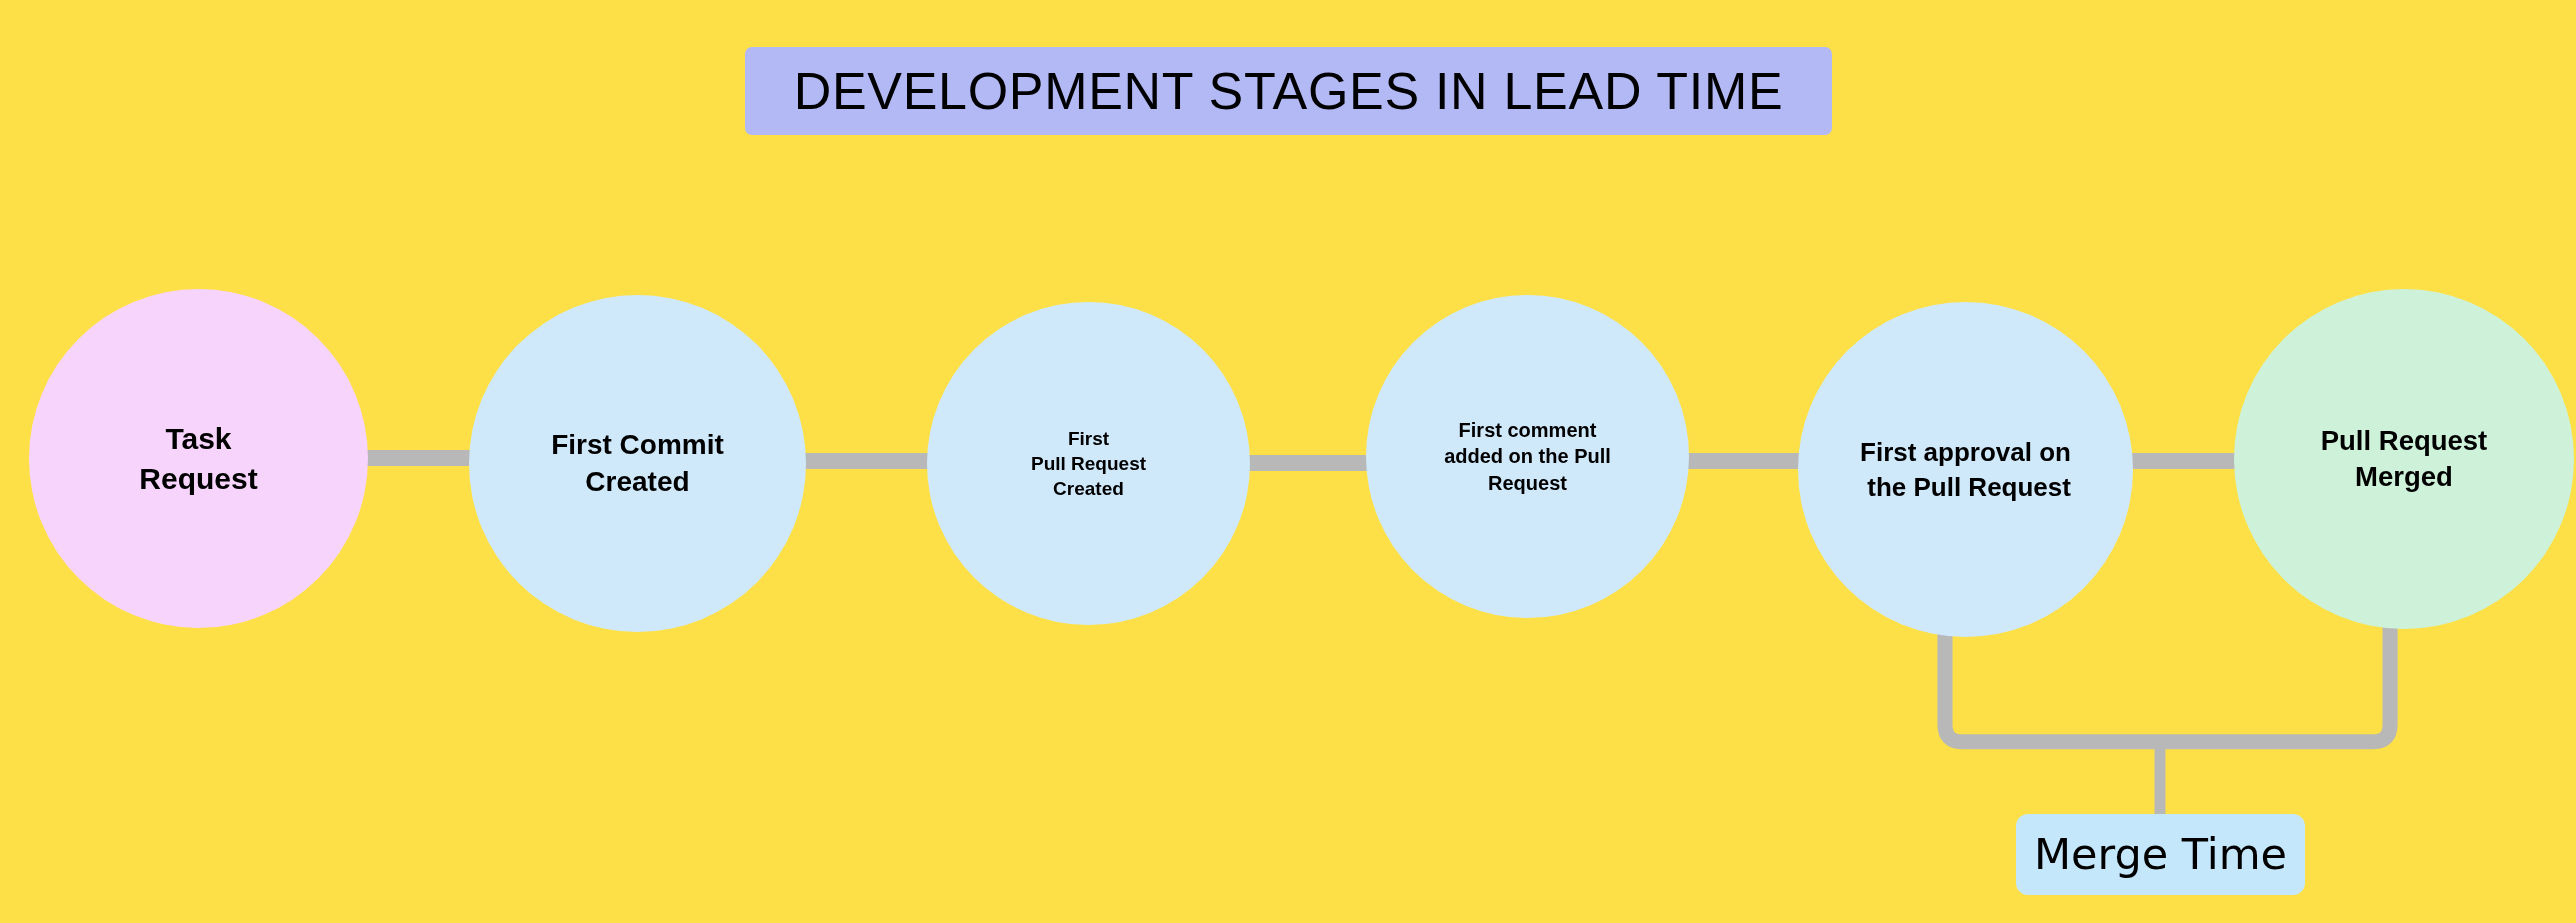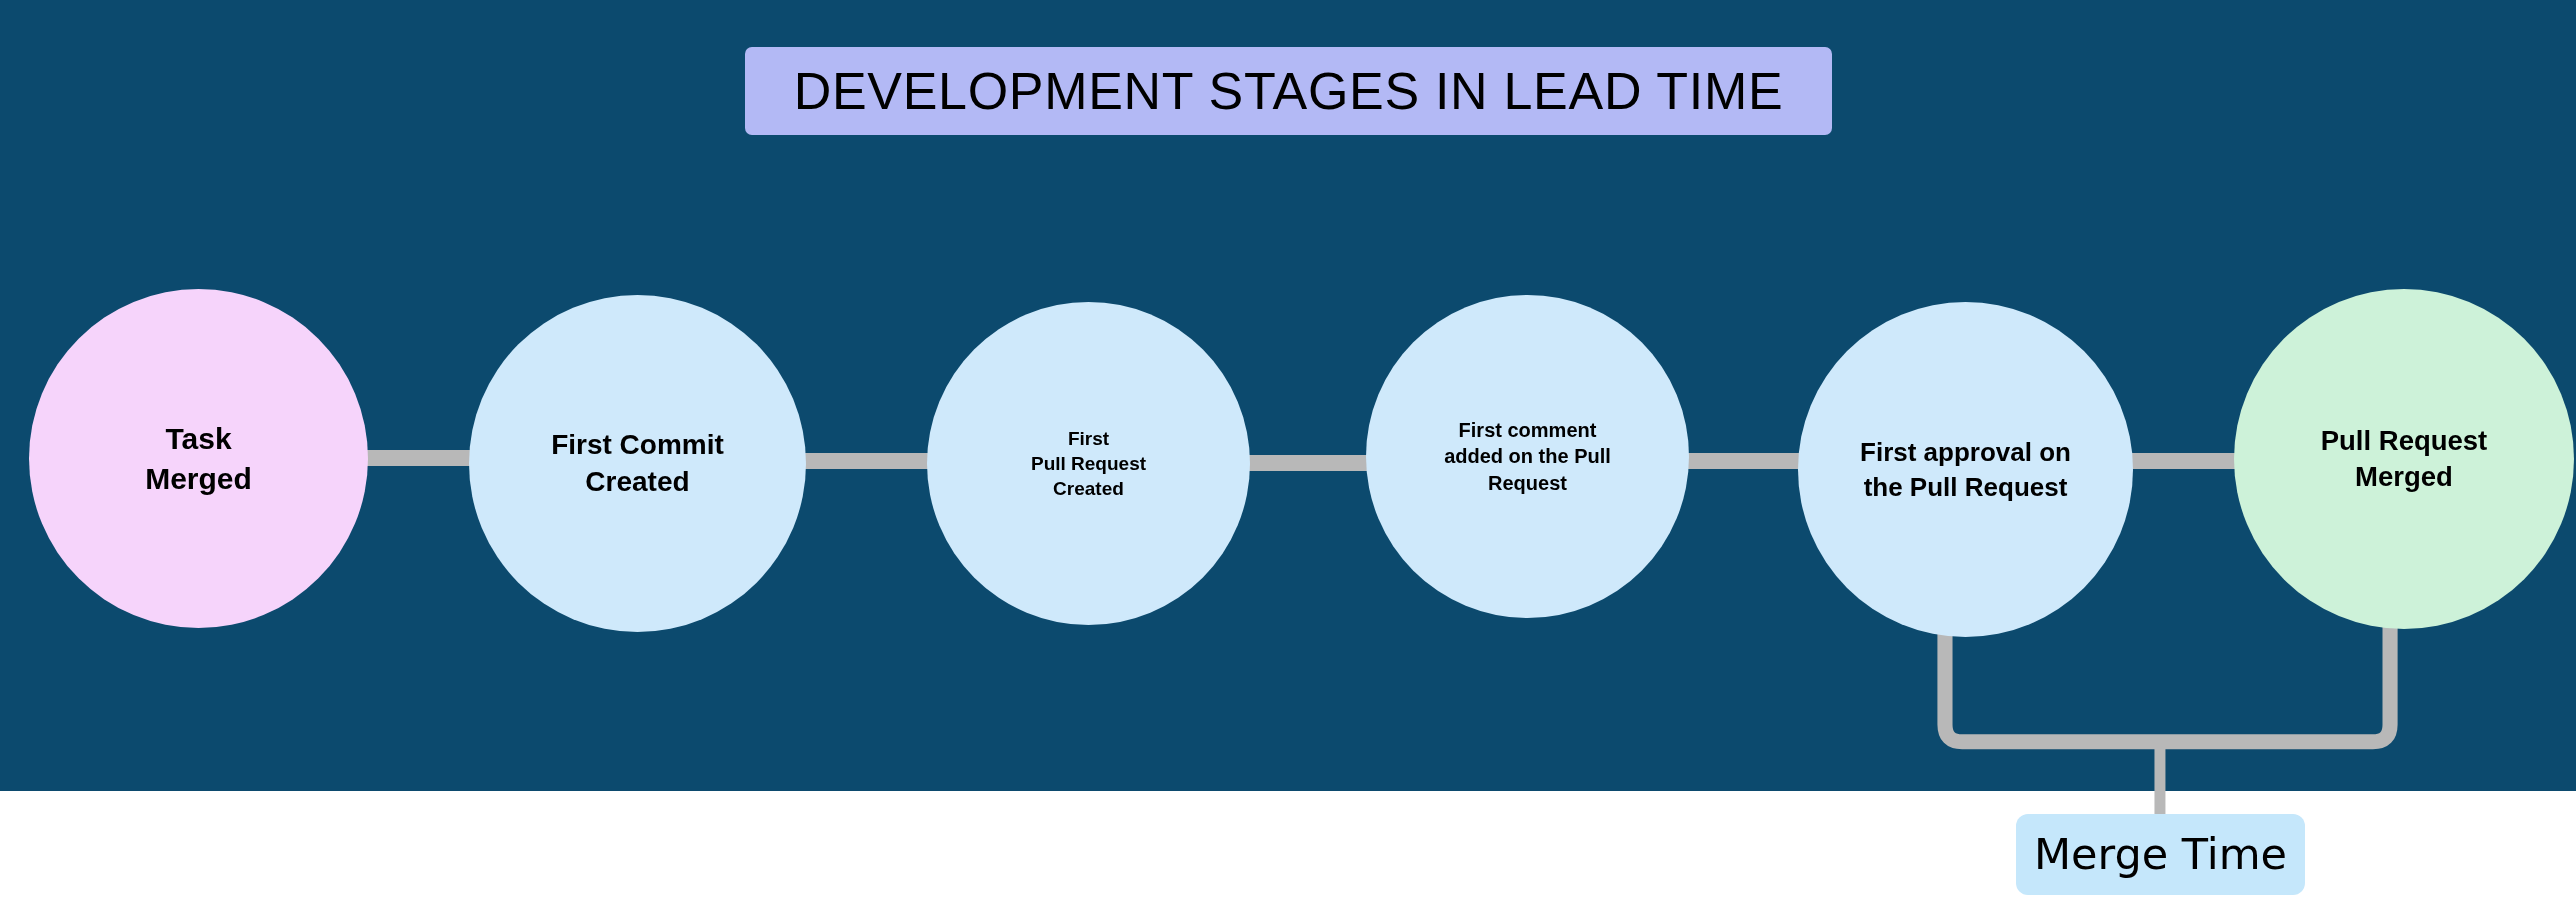--- a/index.html
+++ b/index.html
@@ -4,22 +4,22 @@
 <style>
   * { margin:0; padding:0; box-sizing:border-box; }
   html, body {
     width:2576px; height:923px;
     background:#ffffff;
     font-family:"Liberation Sans", sans-serif;
     overflow:hidden;
   }
   #stage {
     position:relative;
-    width:2576px; height:791px;
-    background:#0c4a6e;
+    width:2576px; height:923px;
+    background:#fde047;
   }
 
   
   #title-banner {
     position:absolute;
     left:745px; top:47px;
     width:1087px; height:88px;
     background:#b3b9f5;
     border-radius:6.9px;
     display:flex; align-items:center; justify-content:center;
@@ -93,42 +93,42 @@
   </div>
 
   <div class="connector" style="left:343px;  top:450px; width:172px;"></div>
   <div class="connector" style="left:783px; top:453px; width:172px;"></div>
   <div class="connector" style="left:1223px; top:455px; width:172px;"></div>
   <div class="connector" style="left:1662px; top:453px; width:172px;"></div>
   <div class="connector" style="left:2102px; top:453px; width:172px;"></div>
 
   <div class="stage-node" style="left:29px; top:289px; width:339px; height:339px; background:#f6d4fb;">
     <span class="stage-label" style="font-size:30px;">Task
-Merged</span>
+Request</span>
   </div>
 
   <div class="stage-node" style="left:469px; top:295px; width:337px; height:337px; background:#cfe9fb;">
     <span class="stage-label" style="font-size:28px;">First Commit
 Created</span>
   </div>
 
   <div class="stage-node" style="left:927px; top:302px; width:323px; height:323px; background:#cfe9fb;">
     <span class="stage-label" style="font-size:19px;">First
 Pull Request
 Created</span>
   </div>
 
   <div class="stage-node" style="left:1366px; top:295px; width:323px; height:323px; background:#cfe9fb;">
     <span class="stage-label" style="font-size:20px;">First comment
 added on the Pull
 Request</span>
   </div>
 
   <div class="stage-node" style="left:1798px; top:302px; width:335px; height:335px; background:#cfe9fb;">
-    <span class="stage-label" style="font-size:26px;">First approval on
+    <span class="stage-label" style="font-size:26px;text-align:right;">First approval on
 the Pull Request</span>
   </div>
 
   <div class="stage-node" style="left:2234px; top:289px; width:340px; height:340px; background:#cdf2d9;">
     <span class="stage-label" style="font-size:27.5px;">Pull Request
 Merged</span>
   </div>
 
   <svg id="merge-bracket" width="522" height="227" viewBox="0 0 760 330">
     <path d="M 32 5 L 32 155 Q 32 180 57 180 L 655 180 Q 680 180 680 155 L 680 5" fill="none" stroke="#b8b8b8" stroke-width="22" stroke-linecap="butt"></path>

